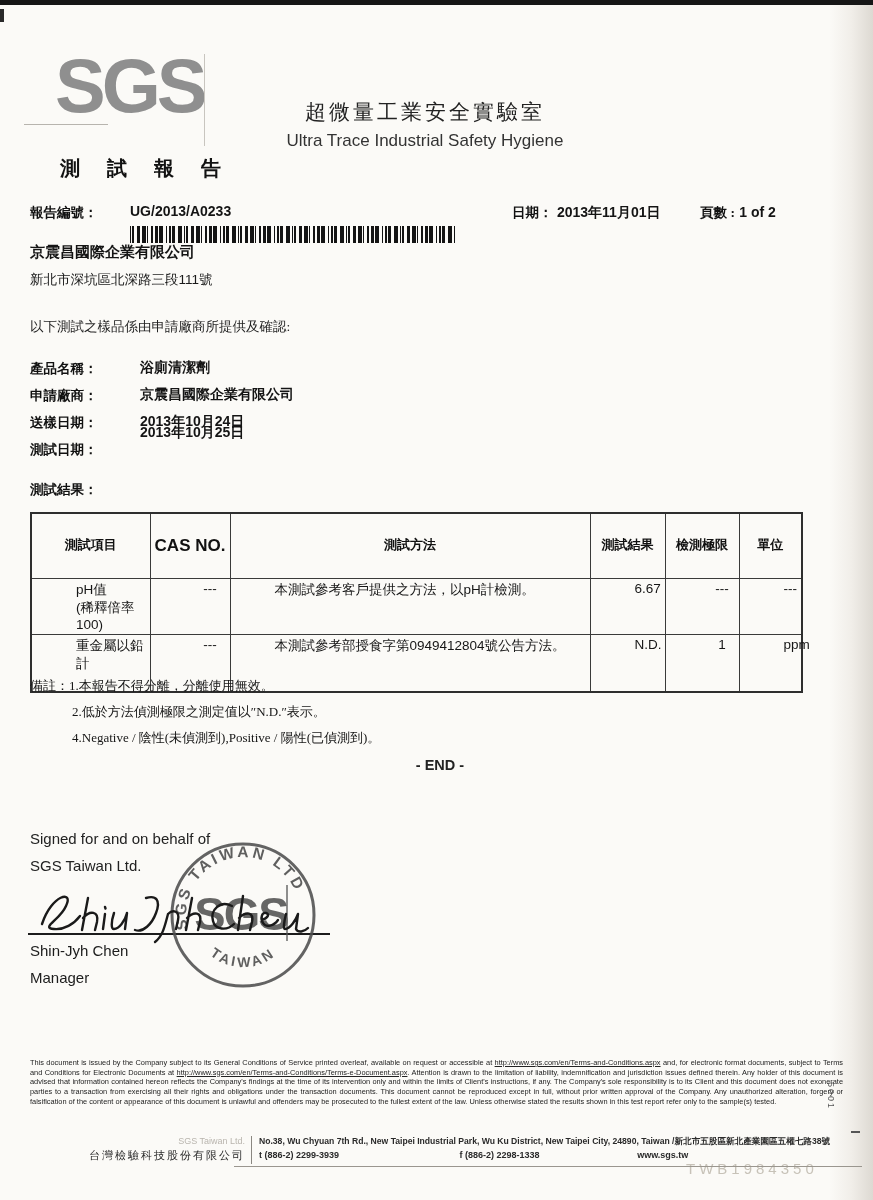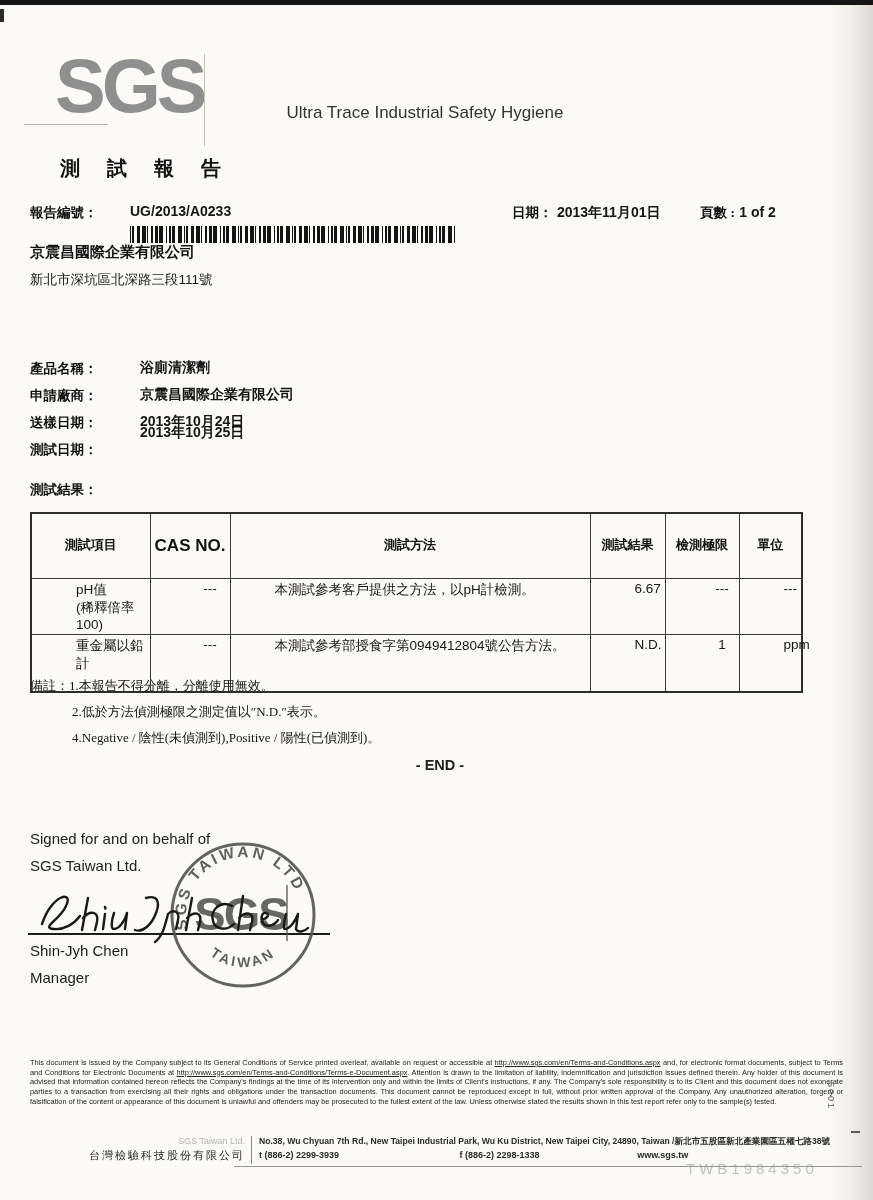--- a/index.html
+++ b/index.html
@@ -82,20 +82,21 @@
 
   <div class="abs" id="scan-top"></div>
   <div class="abs" id="scan-nub"></div>
   <div class="abs" id="scan-dash"></div>
 
   <div class="abs sans" id="logo">SGS</div>
   <div class="abs" id="logo-hline"></div>
   <div class="abs" id="logo-vline"></div>
 
   <div class="abs" id="lab-title">
+    <div class="zh">超微量工業安全實驗室</div>
     <div class="en sans">Ultra Trace Industrial Safety Hygiene</div>
   </div>
 
   <div class="abs serif" id="report-title">測 試 報 告</div>
 
   <span class="abs lbl" id="report-no-label">報告編號：</span>
   <span class="abs val" id="report-no">UG/2013/A0233</span>
   <span class="abs" id="date-row">
     <span class="lbl">日期：</span>
     <span class="val">2013年11月01日</span>
@@ -177,20 +178,21 @@
         <rect x="306" y="0" width="1" height="17" fill="#141414"></rect>
         <rect x="309" y="0" width="2" height="17" fill="#141414"></rect>
         <rect x="312" y="0" width="3" height="17" fill="#141414"></rect>
         <rect x="318" y="0" width="4" height="17" fill="#141414"></rect>
         <rect x="324" y="0" width="1" height="17" fill="#141414"></rect>
       </svg></div>
 
   <div class="abs" id="client-name">京震昌國際企業有限公司</div>
   <div class="abs" id="client-addr">新北市深坑區北深路三段111號</div>
 
+  <div class="abs serif" id="statement">以下測試之樣品係由申請廠商所提供及確認:</div>
 
   <span class="abs lbl field-label" style="top:360px">產品名稱：</span>
   <span class="abs val field-value" style="top:359px">浴廁清潔劑</span>
   <span class="abs lbl field-label" style="top:387px">申請廠商：</span>
   <span class="abs val field-value" style="top:386px">京震昌國際企業有限公司</span>
   <span class="abs lbl field-label" style="top:414px">送樣日期：</span>
   <span class="abs val field-value" style="top:413px">2013年10月24日</span>
   <span class="abs lbl field-label" style="top:441px">測試日期：</span>
   <span class="abs val field-value" style="top:424px">2013年10月25日</span>
 

